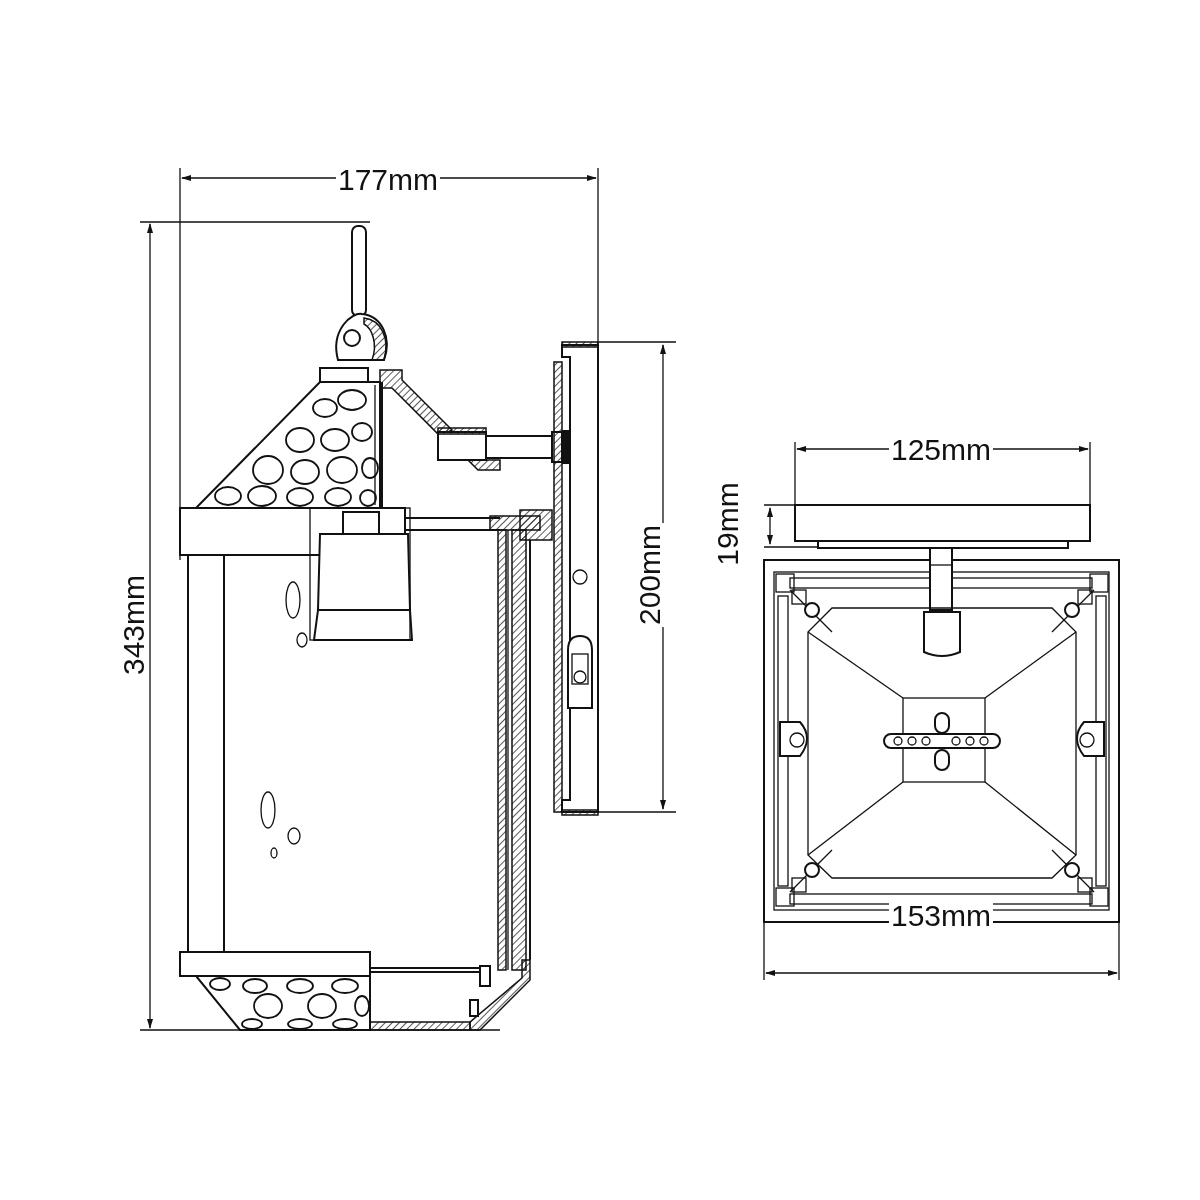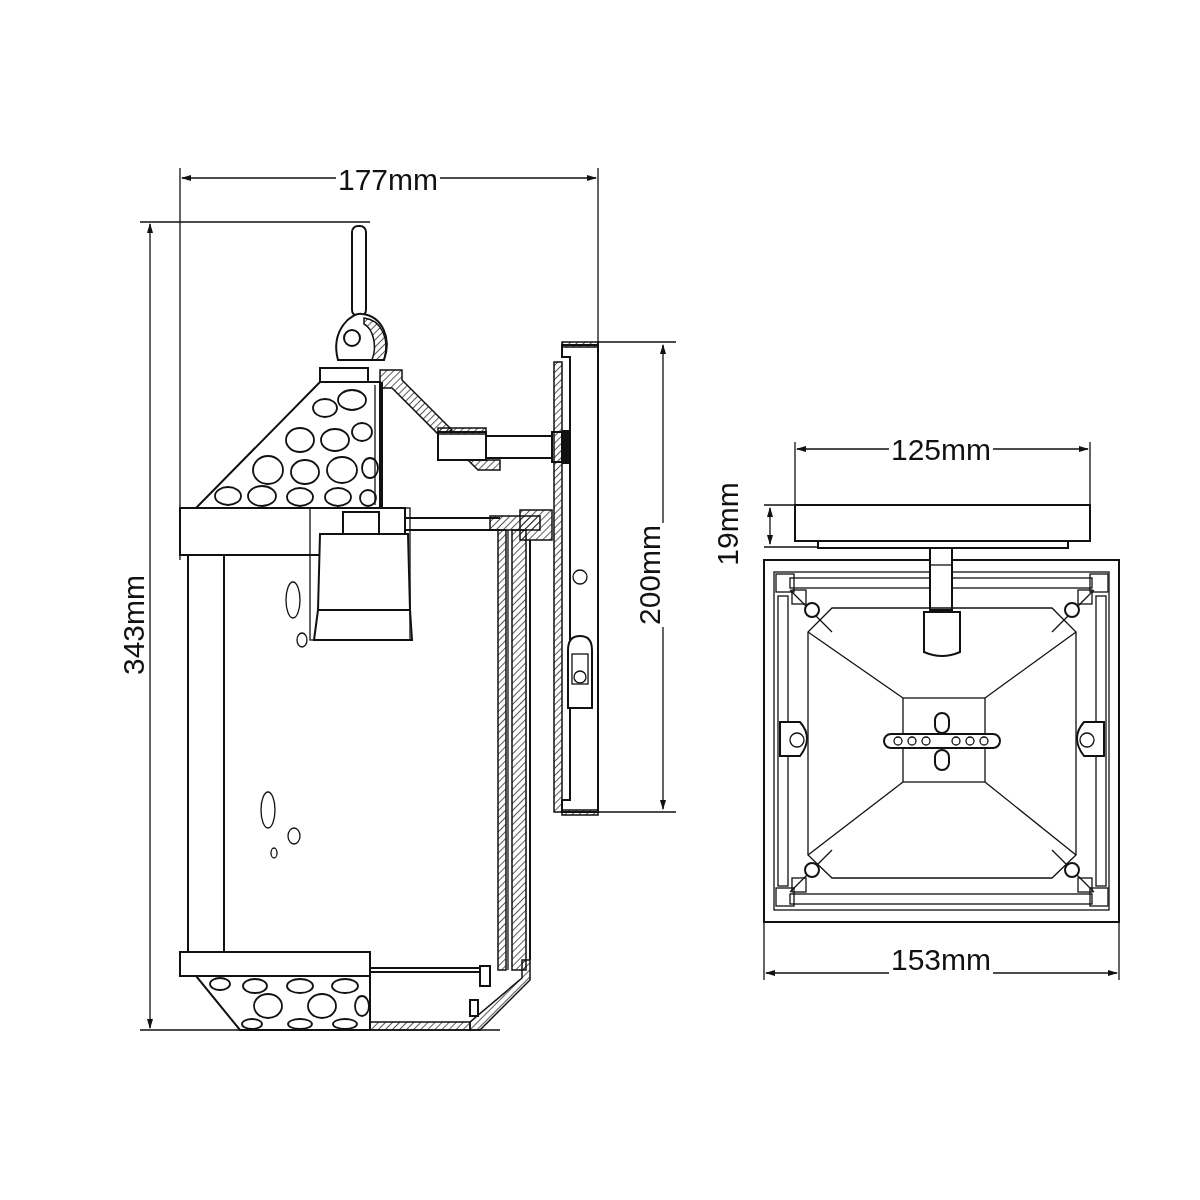--- a/index.html
+++ b/index.html
@@ -242,14 +242,14 @@
   <div class="dim-label horiz" style="left:388px; top:180px;">177mm</div>
 
   <div class="dim-label vert" style="left:134px; top:625px;">343mm</div>
 
   <div class="dim-label vert" style="left:650px; top:575px;">200mm</div>
 
   <div class="dim-label horiz" style="left:941px; top:450px;">125mm</div>
 
   <div class="dim-label vert" style="left:728px; top:524px;">19mm</div>
 
-  <div class="dim-label horiz" style="left:941px; top:960px;text-align:right;">153mm</div>
+  <div class="dim-label horiz" style="left:941px; top:916px;text-align:right;">153mm</div>
 </div>
 
 </body></html>

